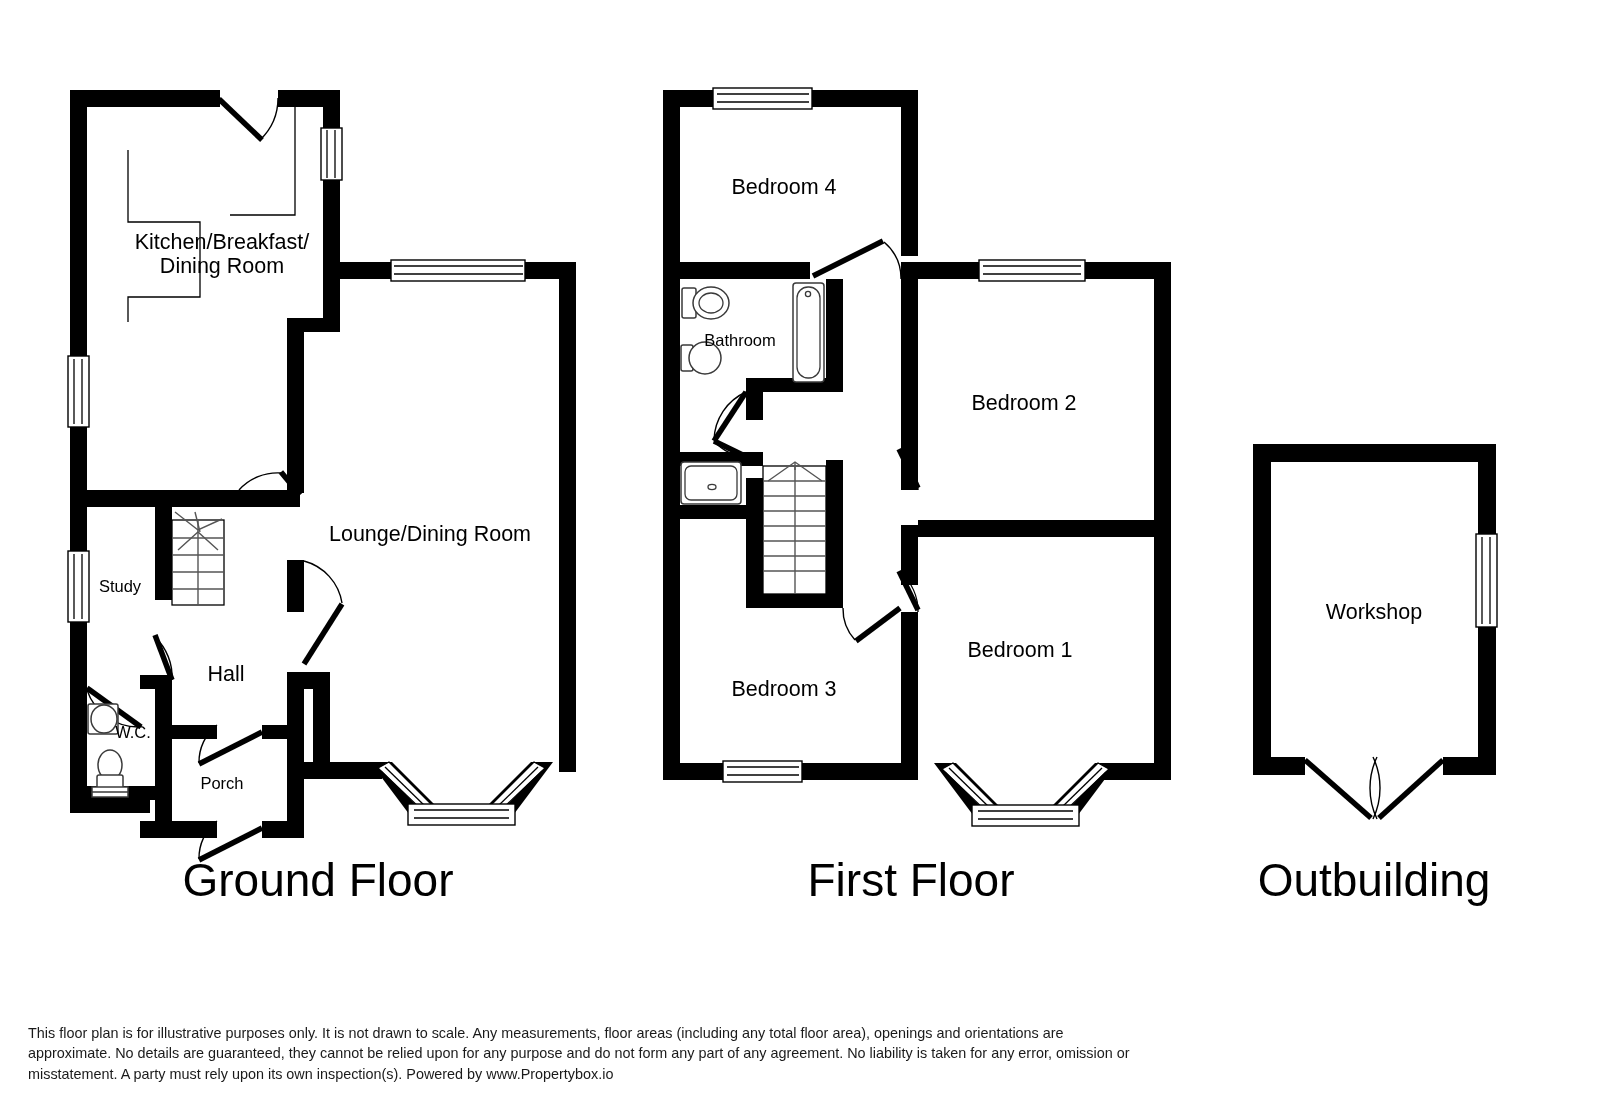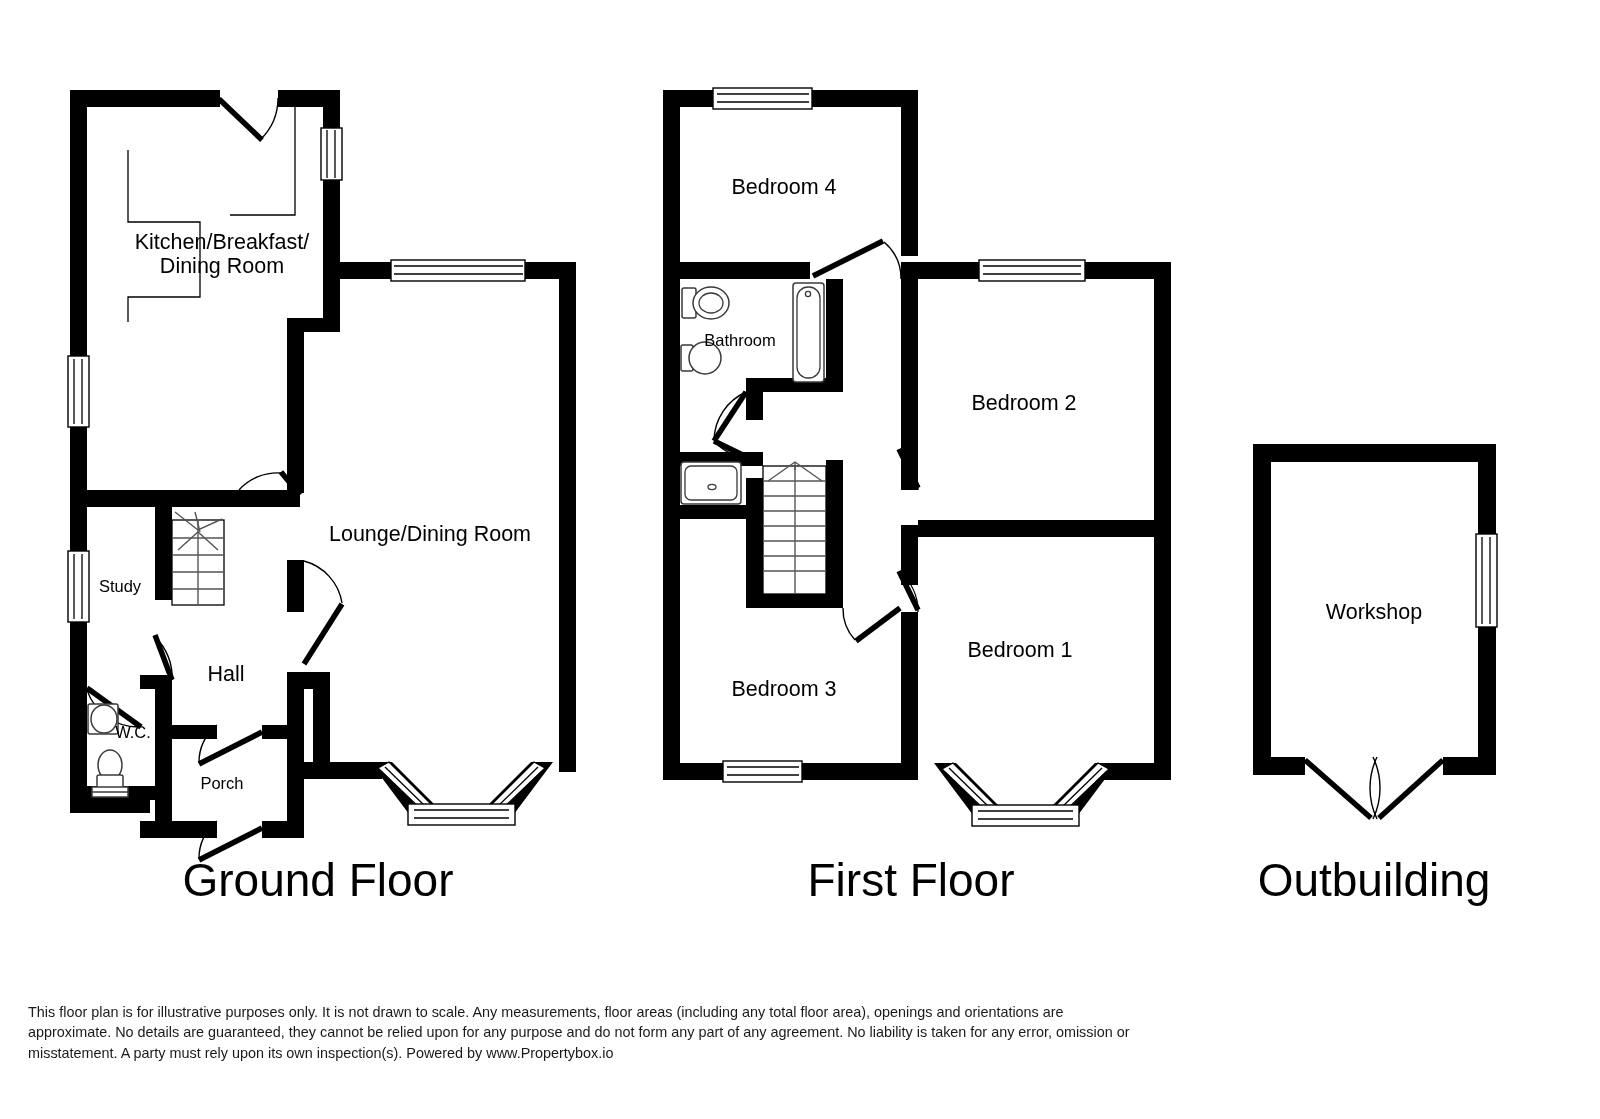--- a/index.html
+++ b/index.html
@@ -46,21 +46,21 @@
   .floorlabel {
     font-family: "Liberation Sans", sans-serif;
     font-size: 46px;
     fill: #000000;
     text-anchor: middle;
     dominant-baseline: middle;
   }
   #disclaimer {
     position: absolute;
     left: 28px;
-    top: 1002px;
+    top: 1023px;
     width: 1120px;
     font-family: "Liberation Sans", sans-serif;
     font-size: 14.4px;
     line-height: 1.42;
     color: #1a1a1a;
   }
 </style>
 </head>
 <body>
 

